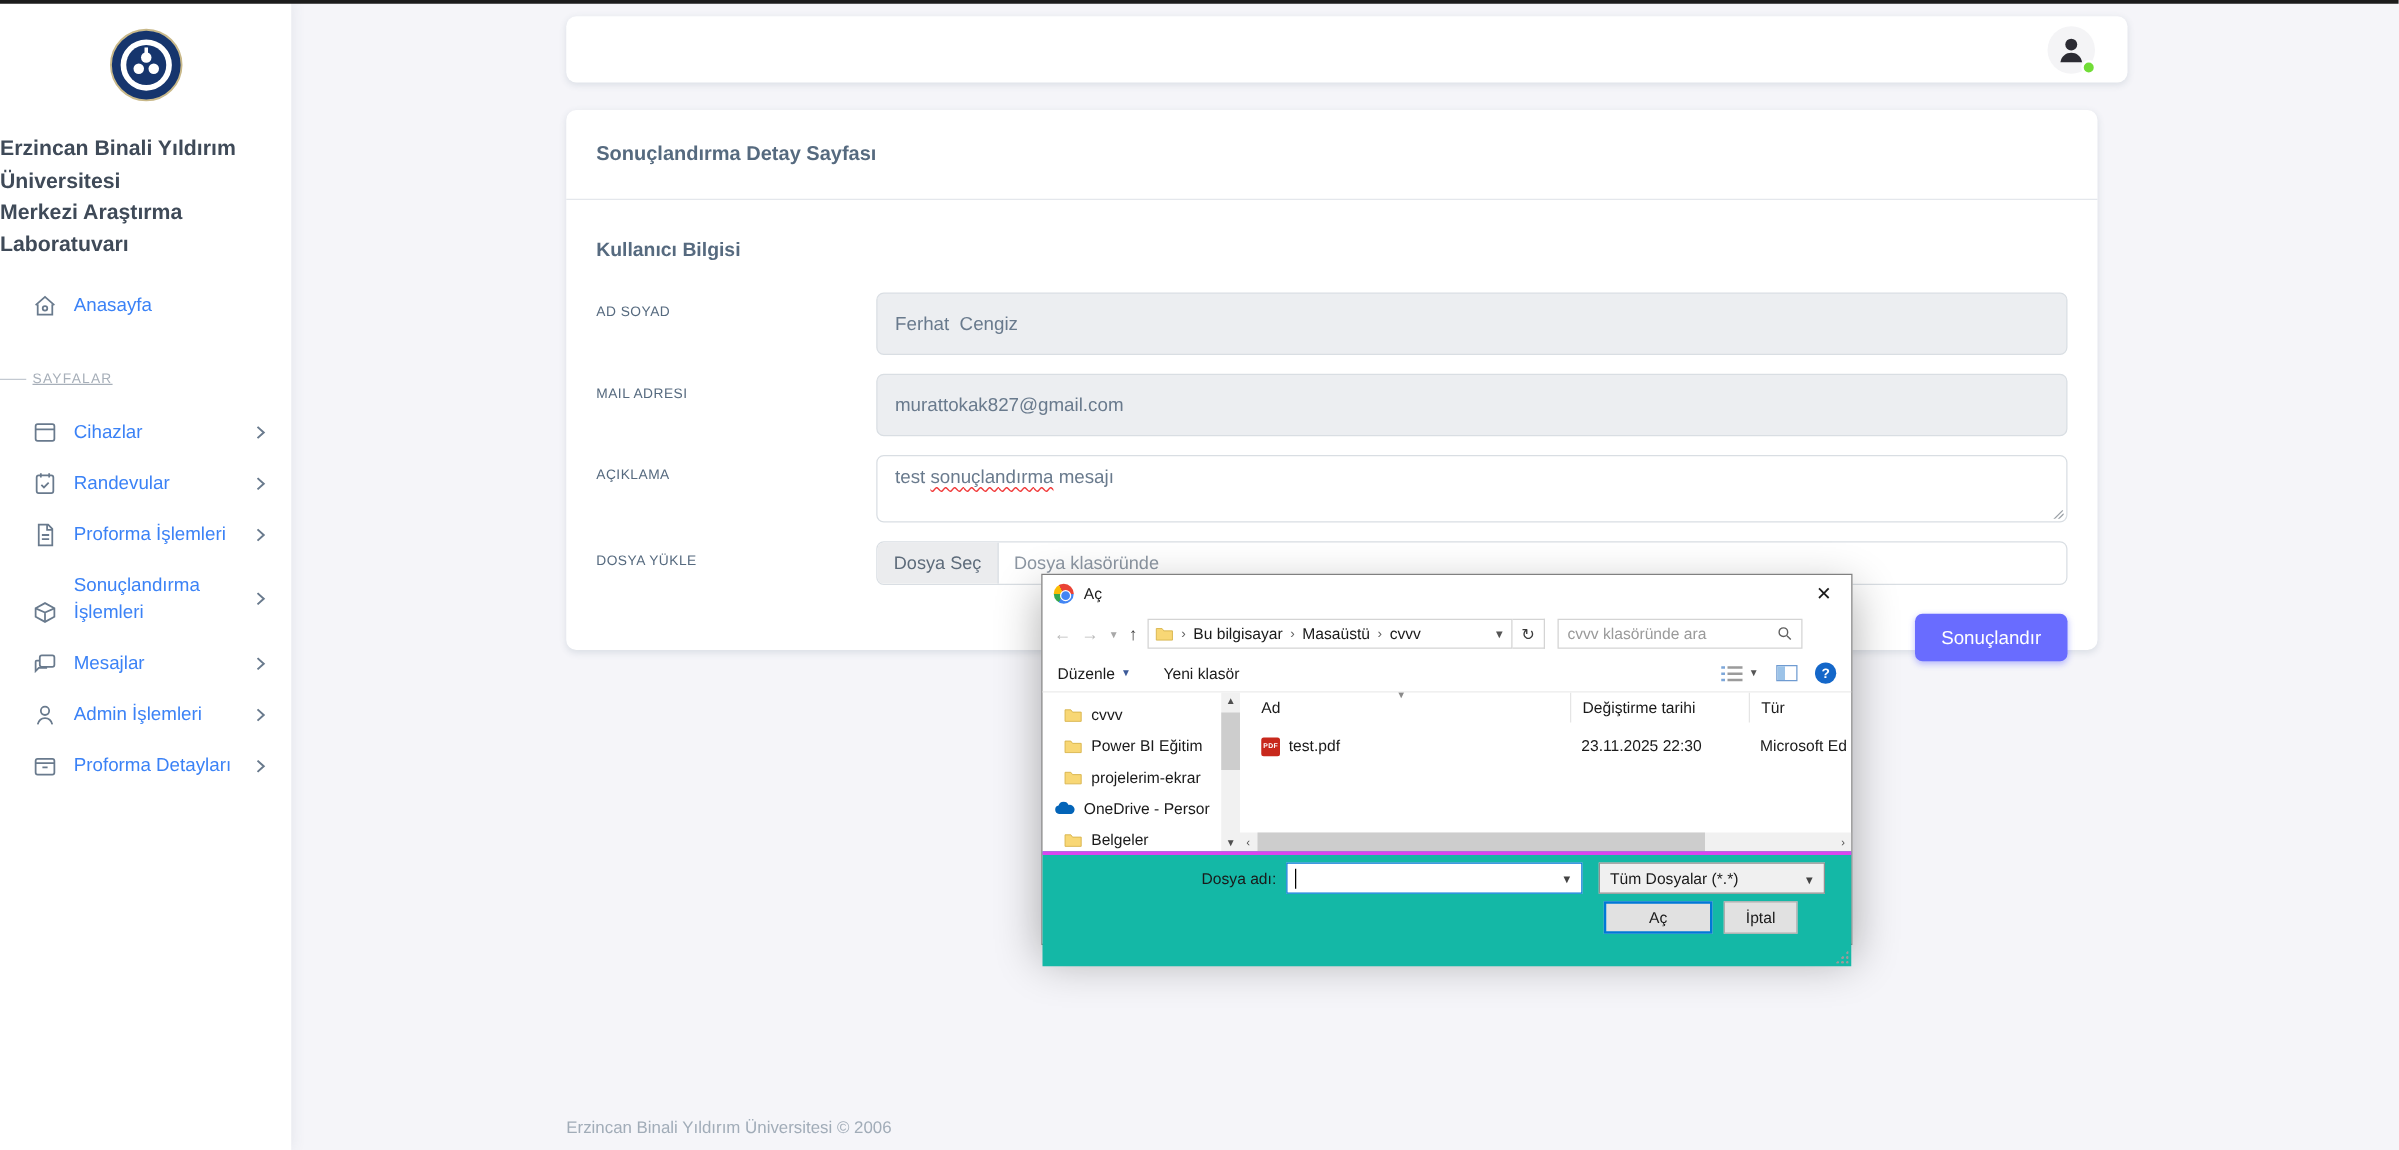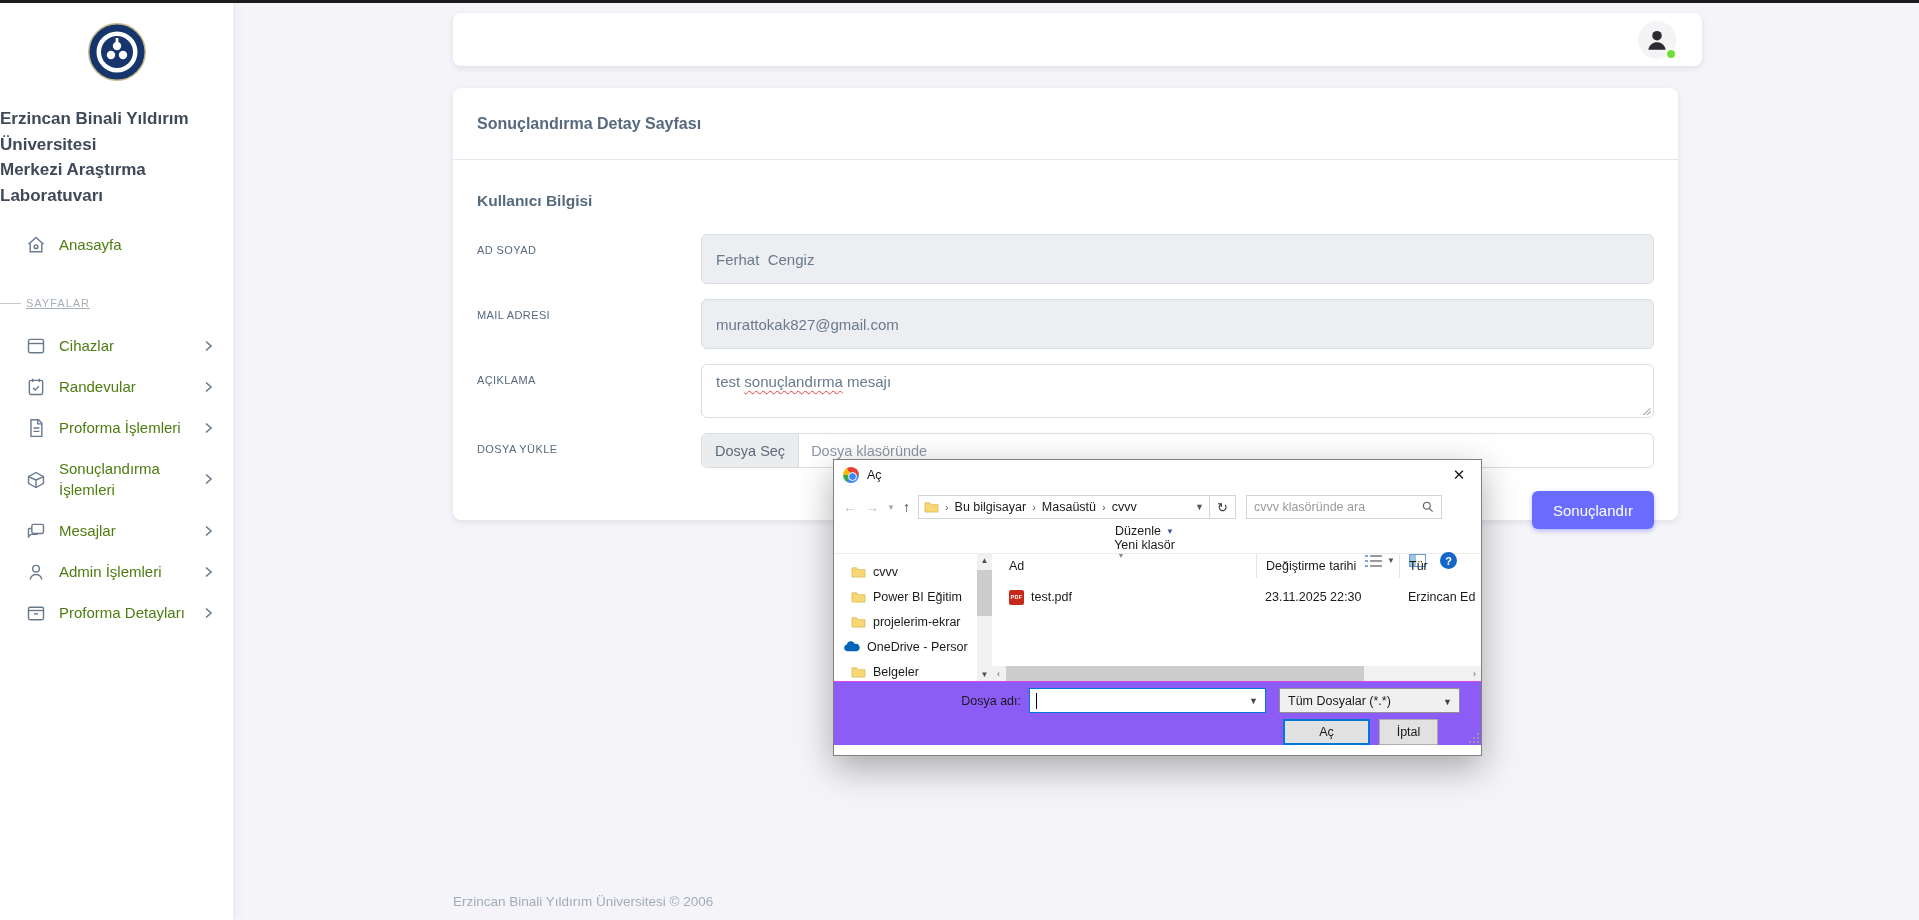--- a/index.html
+++ b/index.html
@@ -6,21 +6,21 @@
   html,body { width:1919px; height:920px; }
   body { position:relative; background:#f5f5f9; font-family:"Liberation Sans", sans-serif; overflow:hidden; color:#697a8d; }
 
   .top-strip { position:absolute; left:0; top:0; width:1919px; height:3px; background:#1c1c1c; z-index:60; }
 
   
   .sidebar { position:absolute; left:0; top:0; width:233px; height:920px; background:#fff; box-shadow:0 0 12px rgba(67,89,113,.12); z-index:10; }
   .logo-wrap { display:flex; justify-content:center; margin-top:22px; }
   .brand { margin-top:24px; font-size:17px; font-weight:bold; color:#3f4a58; line-height:1.5; }
   .nav-home { margin-top:16px; }
-  .s-item { position:relative; display:flex; align-items:center; gap:13px; padding:10px 30px 10px 26px; font-size:15px; color:#4d7c0f; cursor:pointer; }
+  .s-item { position:relative; display:flex; align-items:flex-end; gap:13px; padding:10px 30px 10px 26px; font-size:15px; color:#3b82f6; cursor:pointer; }
   .s-item .s-ico { flex:0 0 20px; display:flex; margin-top:1px; }
   .s-item .s-label { flex:1; line-height:1.4; }
   .s-item .chev { position:absolute; right:20px; top:50%; transform:translateY(-50%); display:flex; }
   .section-h { position:relative; margin-top:26px; margin-bottom:8px; padding:6px 0 6px 26px; font-size:11px; letter-spacing:1px; color:#a7afb9;text-decoration:underline; }
   .section-h::before { content:""; position:absolute; left:0; top:50%; width:21px; height:1px; background:#c3c9d1; }
   .menu { margin-top:10px; }
 
   
   .navbar-card { position:absolute; left:453px; top:13px; width:1249px; height:53px; background:#fff; border-radius:8px; box-shadow:0 2px 6px rgba(67,89,113,.14); z-index:5; }
   .avatar { position:absolute; right:26px; top:50%; transform:translateY(-50%); width:38px; height:38px; border-radius:50%; background:#f4f4f6; display:flex; align-items:center; justify-content:center; cursor:pointer; }
@@ -64,21 +64,21 @@
   .tiny-chev { font-size:8px; color:#a8a8a8; margin-right:8px; }
   .up-arrow { color:#3b3b3b; margin-right:8px; cursor:pointer; }
   .crumb { display:flex; align-items:center; height:24px; width:292px; border:1px solid #d4d4d4; background:#fff; padding:0 5px; }
   .crumb .sep { color:#5f5f5f; margin:0 6px; font-size:11px; }
   .crumb .itm { cursor:pointer; white-space:nowrap; }
   .crumb .endchev { margin-left:auto; font-size:9px; color:#555; }
   .refresh-box { width:26px; height:24px; border:1px solid #d4d4d4; border-left:none; display:flex; align-items:center; justify-content:center; color:#3b3b3b; font-size:13px; cursor:pointer; }
   .searchbox { margin-left:10px; width:196px; height:24px; border:1px solid #d4d4d4; background:#fff; display:flex; align-items:center; padding:0 7px; }
   .searchbox input { flex:1; border:none; outline:none; font-size:12.5px; font-family:"Liberation Sans",sans-serif; color:#1a1a1a; min-width:0; background:transparent; }
   .searchbox input::placeholder { color:#9a9a9a; }
-  .dlg-toolbar { height:30px; display:flex; align-items:center; padding:0 24px; border-bottom:1px solid #ececec;flex-direction:column; }
+  .dlg-toolbar { height:30px; display:flex; align-items:center; padding:0 12px; border-bottom:1px solid #ececec; }
   .tb-item { display:flex; align-items:center; gap:5px; margin-right:26px; cursor:pointer; }
   .tb-caret { font-size:8px; color:#3c5a99; }
   .tb-right { margin-left:auto; display:flex; align-items:center; gap:14px; }
   .view-ico { width:17px; height:13px; background:
       linear-gradient(#7da7d9 0 0) 0 1px/3px 2px no-repeat,
       linear-gradient(#7da7d9 0 0) 0 6px/3px 2px no-repeat,
       linear-gradient(#7da7d9 0 0) 0 11px/3px 2px no-repeat,
       linear-gradient(#9b9b9b 0 0) 5px 1px/12px 2px no-repeat,
       linear-gradient(#9b9b9b 0 0) 5px 6px/12px 2px no-repeat,
       linear-gradient(#9b9b9b 0 0) 5px 11px/12px 2px no-repeat; }
@@ -103,21 +103,21 @@
   .sort-chev { position:absolute; left:125px; top:-3px; font-size:8px; color:#8a8a8a; }
   .lrow { display:flex; align-items:center; height:24px; margin-top:7px; cursor:pointer; }
   .lc1 { width:264px; padding-left:17px; display:flex; align-items:center; gap:7px; }
   .lc2 { width:143px; padding-left:9px; }
   .lc3 { flex:1; padding-left:9px; white-space:nowrap; }
   .pdf-ico { width:15px; height:15px; border-radius:2px; background:#c8281c; color:#fff; font-size:5.5px; font-weight:bold; display:flex; align-items:center; justify-content:center; letter-spacing:.3px; }
   .hscroll { position:absolute; left:0; right:0; bottom:0; height:15px; background:#f1f1f1; }
   .hscroll .arr { position:absolute; top:0; width:13px; height:15px; display:flex; align-items:center; justify-content:center; font-size:9px; color:#505050; cursor:pointer; }
   .hscroll .arr.l { left:0; } .hscroll .arr.r { right:0; }
   .hthumb { position:absolute; left:14px; top:0; width:358px; height:15px; background:#cdcdcd; cursor:pointer; }
-  .dlg-bottom { position:relative; height:64px; background:#8b5cf6; border-top:1px solid #d946ef; }
+  .dlg-bottom { position:relative; height:92px; background:#14b8a6; border-top:3px solid #d946ef; }
   .fname-label { position:absolute; left:0; top:12px; width:187px; text-align:right; }
   .fname-combo { position:absolute; left:195px; top:6px; width:237px; height:25px; background:#fff; border:1px solid #0078d7; cursor:text; }
   .caret-bar { position:absolute; left:6px; top:4px; width:1px; height:16px; background:#000; }
   .combo-chev { position:absolute; right:7px; top:7px; font-size:9px; color:#444; }
   .ftype { position:absolute; left:445px; top:6px; width:181px; height:25px; background:#f0f0f0; border:1px solid #919191; display:flex; align-items:center; padding:0 8px; cursor:pointer; }
   .ftype .combo-chev { top:8px; }
   .btn-open { position:absolute; left:449px; top:37px; width:87px; height:26px; background:#e1e1e1; border:2px solid #0078d7; font-size:12.5px; font-family:"Liberation Sans",sans-serif; cursor:pointer; color:#1a1a1a; }
   .btn-cancel { position:absolute; left:545px; top:37px; width:59px; height:26px; background:#e1e1e1; border:1px solid #adadad; font-size:12.5px; font-family:"Liberation Sans",sans-serif; cursor:pointer; color:#1a1a1a; }
   .grip { position:absolute; right:2px; bottom:2px; width:11px; height:11px; background-image:radial-gradient(#9b9b9b 1px, transparent 1.3px); background-size:4px 4px; clip-path:polygon(100% 0, 100% 100%, 0 100%); }
 </style>
@@ -419,21 +419,21 @@
         <span class="lh c1">Ad</span>
         <span class="lh c2">Değiştirme tarihi</span>
         <span class="lh c3">Tür</span>
       </div>
       <div class="lrow">
         <span class="lc1">
           <span class="pdf-ico">PDF</span>
           <span>test.pdf</span>
         </span>
         <span class="lc2">23.11.2025 22:30</span>
-        <span class="lc3">Erzincan Ed</span>
+        <span class="lc3">Microsoft Ed</span>
       </div>
       <div class="hscroll">
         <span class="arr l">‹</span>
         <span class="hthumb"></span>
         <span class="arr r">›</span>
       </div>
     </div>
   </div>
 
   <div class="dlg-bottom">

